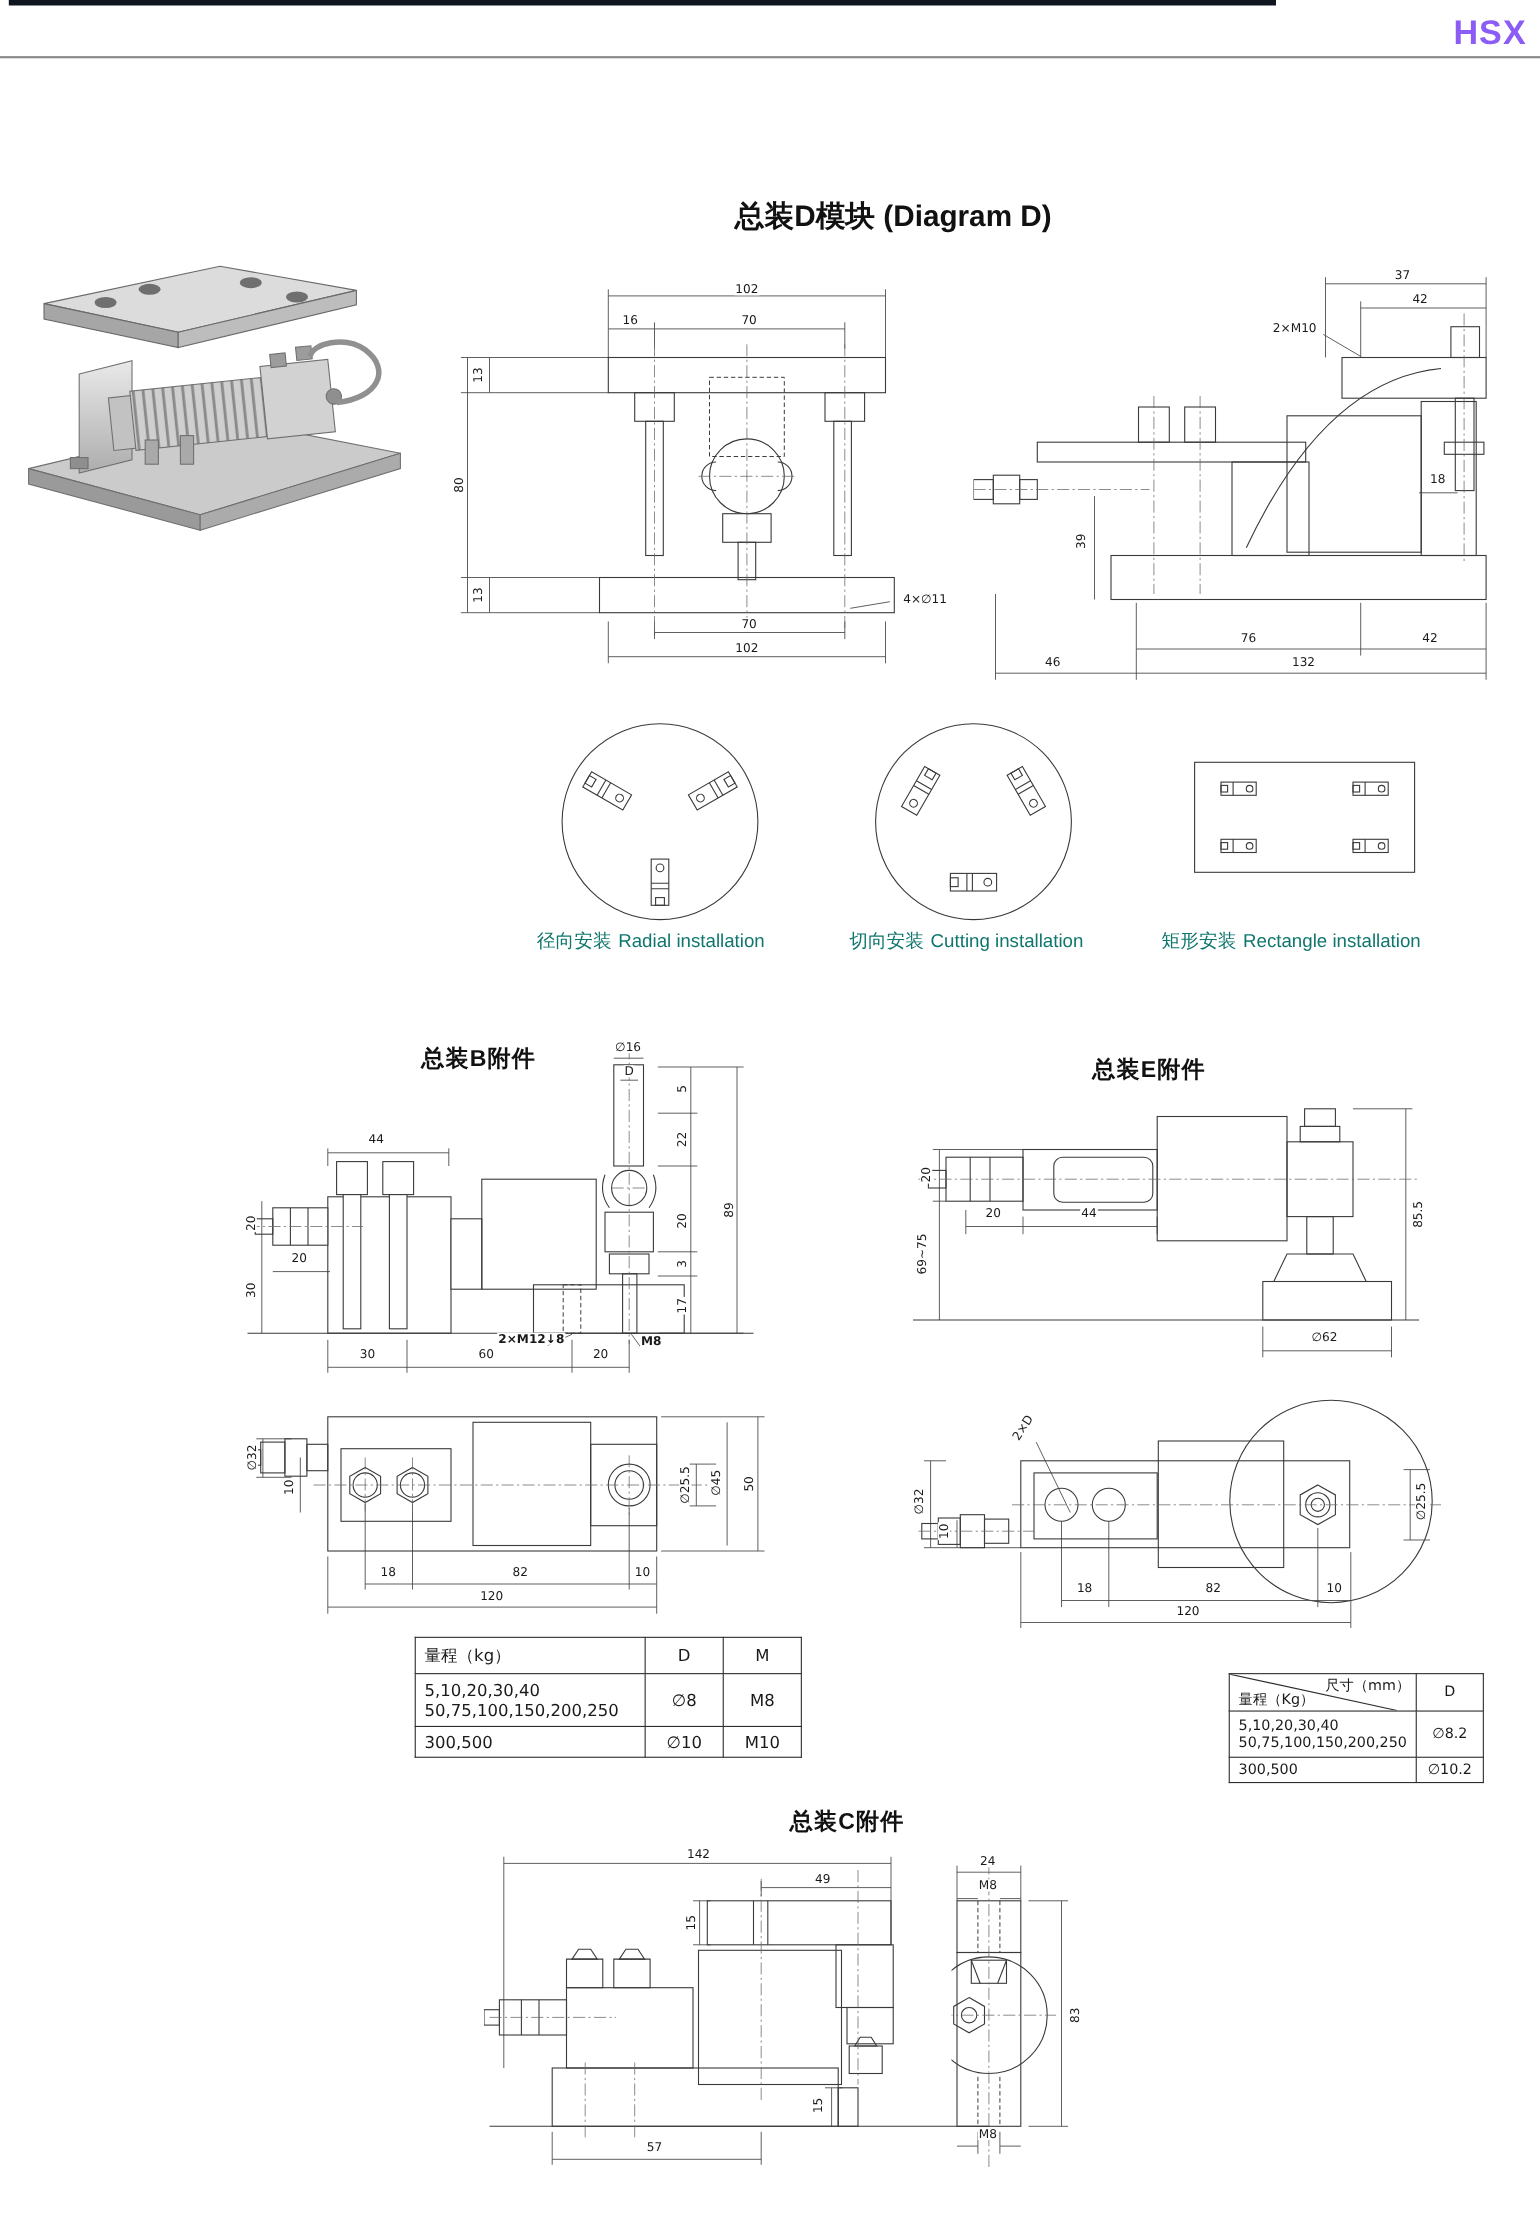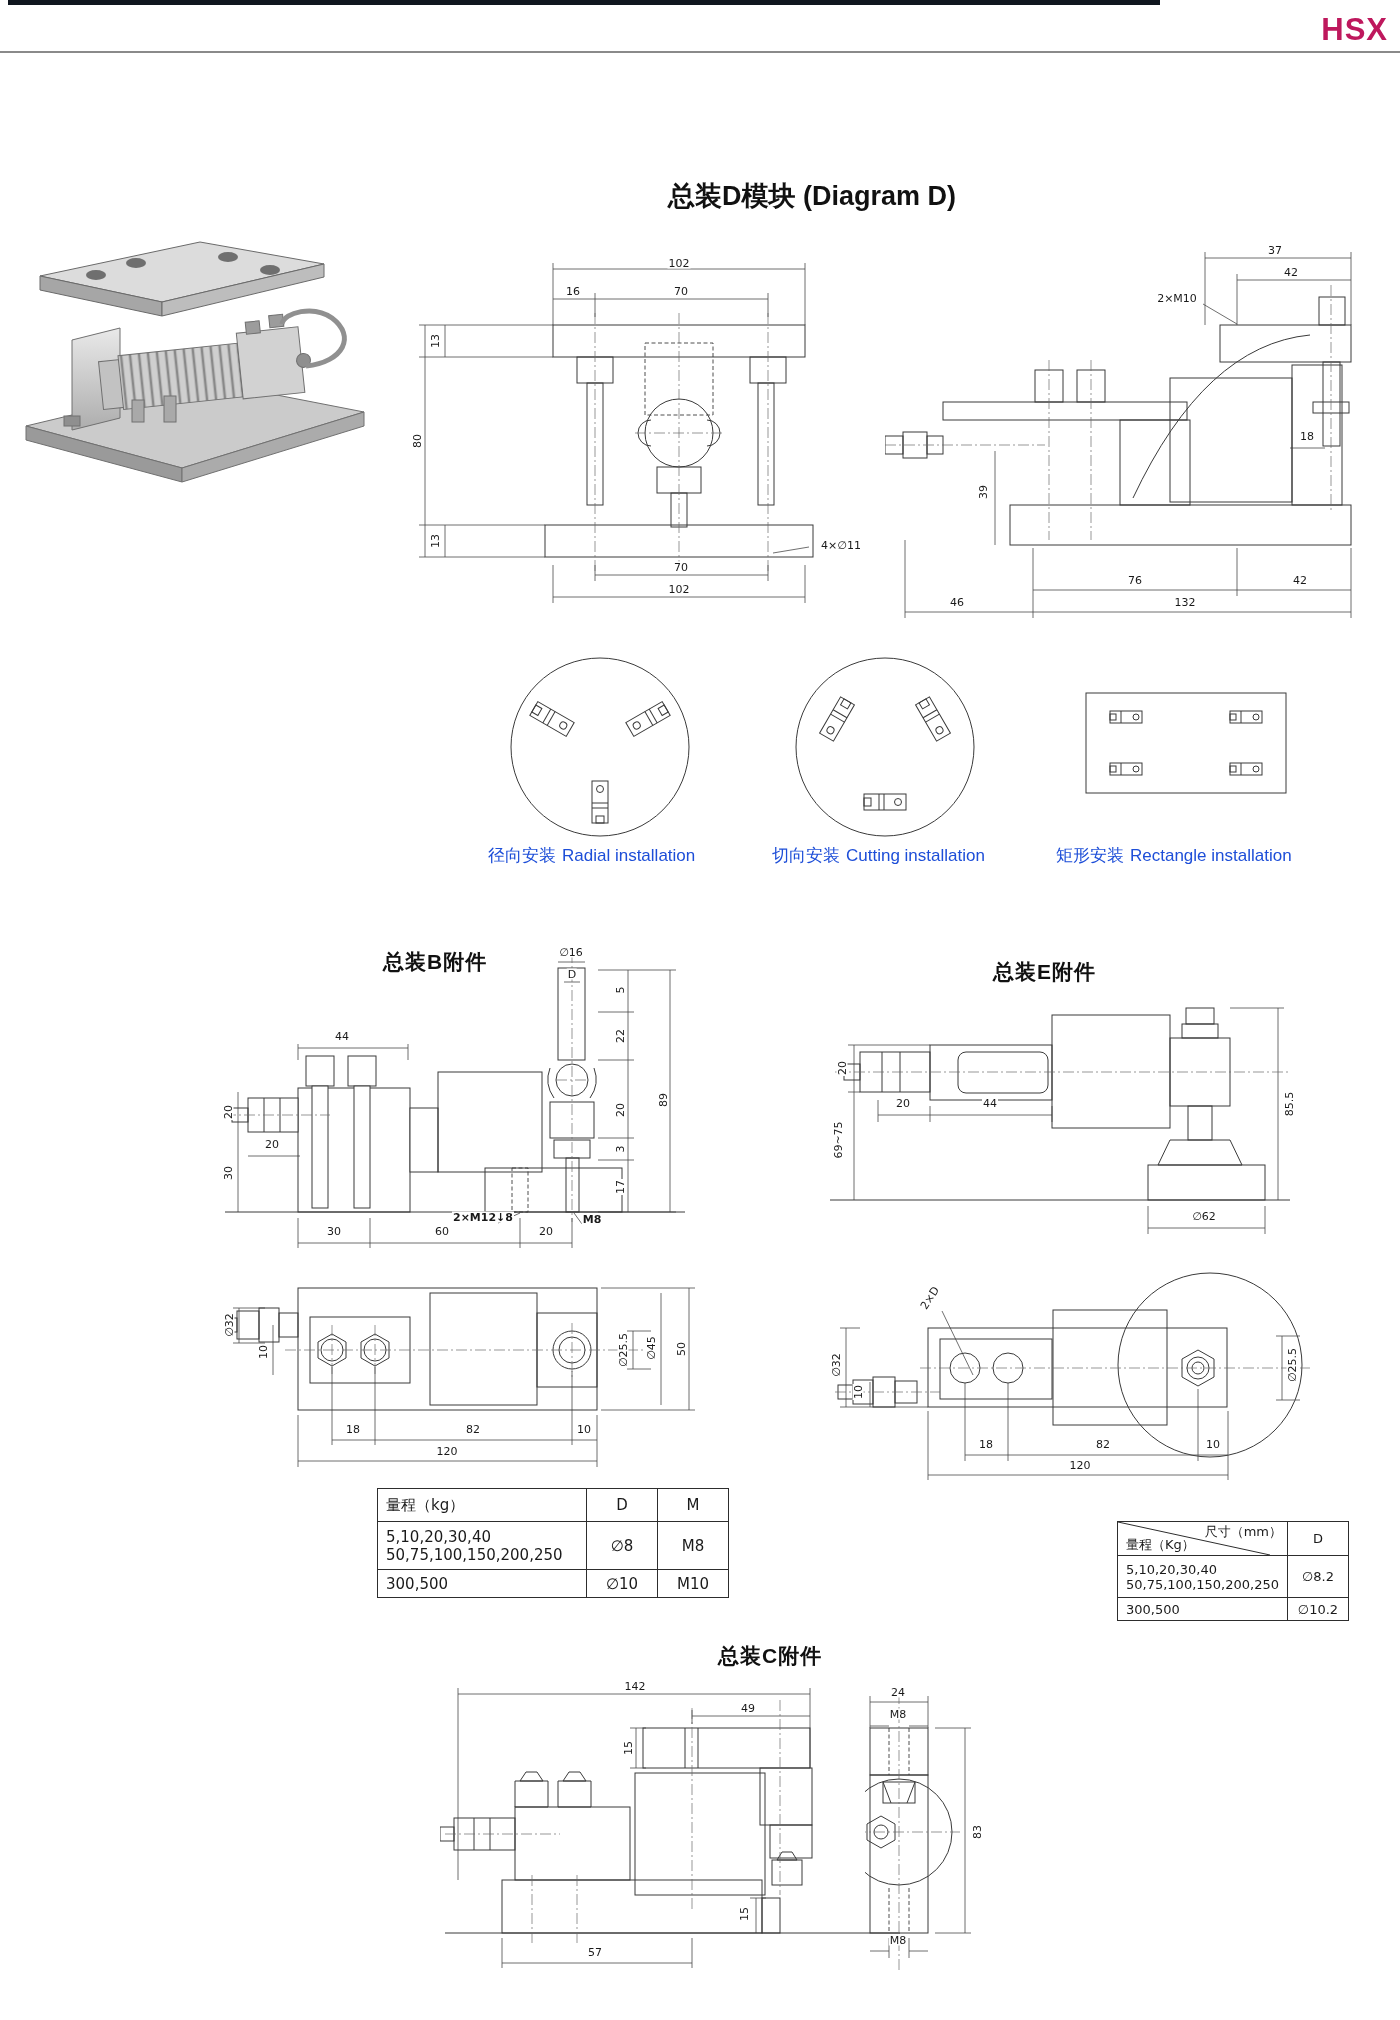--- a/index.html
+++ b/index.html
@@ -3,39 +3,39 @@
 <meta charset="utf-8">
 <style>
   html,body{margin:0;padding:0;background:#fff;}
   #page{position:relative;width:1400px;height:2020px;background:#fff;overflow:hidden;
         font-family:"Liberation Sans",sans-serif;color:#1c1c1c;}
   
   #topbar{position:absolute;left:8px;top:0;width:1152px;height:5px;background:#10161f;}
   #banner{position:absolute;left:8px;top:7px;width:1152px;height:41px;
           background:linear-gradient(90deg,#0a3f7d 0%,#0e5aa8 12%,#4896dd 32%,#8cc6f2 46%,#2e7cc4 62%,#0d57a3 82%,#0a4080 100%);}
   #banner span{display:block;padding-left:64px;line-height:41px;font-size:28px;font-weight:bold;color:#fff;letter-spacing:0.5px;}
-  #logo{position:absolute;left:1238px;top:12px;width:150px;text-align:right;font-size:31px;font-weight:bold;color:#be185d;letter-spacing:1px;}
+  #logo{position:absolute;left:1238px;top:12px;width:150px;text-align:right;font-size:31px;font-weight:bold;color:#8b5cf6;letter-spacing:1px;}
   #hdr-rule{position:absolute;left:0;top:51px;width:1400px;height:2px;background:#8a8a8a;}
   
   #page-title{position:absolute;left:668px;top:178px;font-size:27px;font-weight:bold;color:#111;}
   .sec-title{position:absolute;font-size:21px;font-weight:bold;color:#111;letter-spacing:1px;}
   
   .drawing{position:absolute;}
   .dim{position:absolute;font-size:11px;line-height:1;color:#1a1a1a;white-space:nowrap;
        background:#fff;padding:0 1px;transform:translate(-50%,-50%);font-family:"DejaVu Sans",sans-serif;}
   .dimv{transform:translate(-50%,-50%) rotate(-90deg);}
   .dimd{transform:translate(-50%,-50%) rotate(-57deg);}
   .dimb{font-weight:bold;}
   svg .s{stroke:#3a3a3a;stroke-width:1;fill:none;}
   svg .sw{stroke:#3a3a3a;stroke-width:1;fill:#fff;}
   svg .d{stroke:#4a4a4a;stroke-width:0.8;fill:none;}
   svg .c{stroke:#6a6a6a;stroke-width:0.7;fill:none;stroke-dasharray:11 3 2 3;}
   svg .dash{stroke:#3a3a3a;stroke-width:0.9;fill:none;stroke-dasharray:4 2.5;}
   
-  .inst-label{position:absolute;font-size:17px;color:#1d4ed8;white-space:nowrap;}
+  .inst-label{position:absolute;font-size:17px;color:#0f766e;white-space:nowrap;}
   .inst-label .en{margin-left:6px;}
   
   table.spec{border-collapse:collapse;background:#fff;margin-left:32px;}
   table.spec td{border:1.6px solid #2d2d2d;padding:0 8px;color:#1a1a1a;font-family:"DejaVu Sans",sans-serif;}
   #table-left td{font-size:15px;}
   #table-right td{font-size:13px;}
   .tc{text-align:center;}
   .diagcell{position:relative;padding:0 !important;}
   .diagcell .tr-size{position:absolute;right:5px;top:1px;font-size:13px;}
   .diagcell .tr-range{position:absolute;left:8px;bottom:1px;font-size:13px;}

